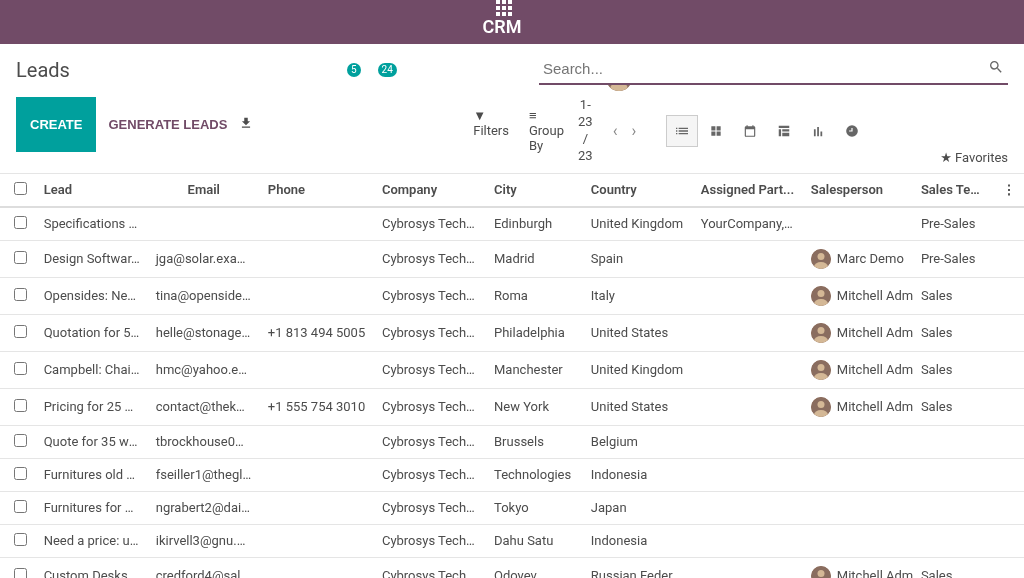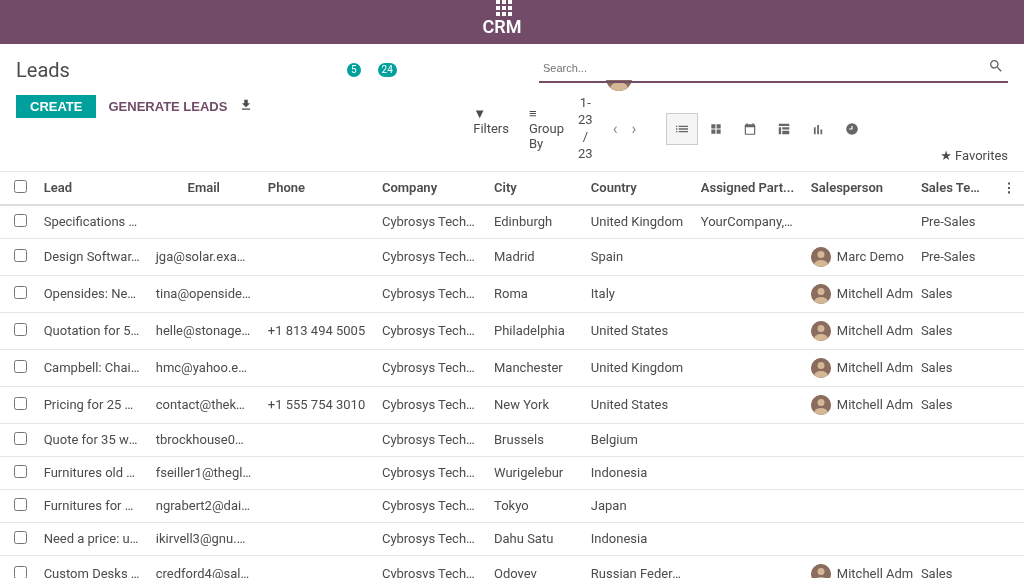--- a/index.html
+++ b/index.html
@@ -16,27 +16,27 @@
 .badge { position:absolute; top:-6px; right:-10px; background:#00A09D; color:#fff; border-radius:8px; padding:0 4px; font-size:10px; min-width:14px; text-align:center; line-height:14px; }
 .company-name { font-size:14px; margin-left:6px; }
 .avatar { width:26px; height:26px; border-radius:50%; background:#9b7a6a; display:inline-block; margin-right:6px; overflow:hidden; }
 .avatar svg { width:100%; height:100%; }
 .user-block { display:flex; align-items:center; cursor:pointer; }
 .control-panel { padding:10px 16px 8px; border-bottom:1px solid #e5e5e5; }
 .cp-row1 { display:flex; align-items:flex-start; }
 .page-title { font-size:20px; color:#4c4c4c; flex-shrink:0; margin-top:4px; }
 .search-wrap { flex:1; margin-left:auto; max-width:498px; position:relative; }
 .search-row { display:flex; align-items:center; border-bottom:2px solid #714B67; }
-.search-input { flex:1; border:none; outline:none; padding:6px 4px; font-size:11px; }
+.search-input { flex:1; border:none; outline:none; padding:6px 4px; font-size:15px; }
 .search-icon { cursor:pointer; padding:4px; }
 .filter-row { display:flex; gap:20px; margin-top:8px; font-size:13px; color:#4c4c4c; }
 .filter-item { cursor:pointer; }
 .cp-row2-wrap { display:flex; align-items:flex-start; margin-top:12px; }
 .btns { display:flex; align-items:center; gap:12px; }
-.btn-create { background:#00A09D; color:#fff; border:none; padding:4px 14px; font-weight:600; font-size:13px; cursor:pointer; }
+.btn-create { background:#00A09D; color:#fff; border:none; padding:20px 14px; font-weight:600; font-size:13px; cursor:pointer; }
 .btn-gen { background:none; border:none; color:#714B67; font-weight:600; font-size:13px; cursor:pointer; }
 .download-icon { cursor:pointer; color:#4c4c4c; }
 .pager-text { font-size:13px; text-align:center; line-height:1.3; }
 .pager-arrows { display:flex; gap:2px; }
 .pager-arrow { padding:4px 6px; cursor:pointer; color:#888; font-size:16px; }
 .view-switches { display:flex; gap:2px; margin-left:10px; }
 .view-btn { width:32px; height:32px; display:flex; align-items:center; justify-content:center; cursor:pointer; color:#666; border:1px solid transparent; }
 .view-btn.active { border:1px solid #ccc; background:#f5f5f5; }
 .table-wrap { height:calc(578px - 44px - 128px); overflow-y:auto; }
 .table-wrap::-webkit-scrollbar { width:12px; }
@@ -349,21 +349,21 @@
           <td class="col-sp"></td>
           <td class="col-team"></td>
           <td class="col-menu"></td>
         </tr>
         <tr class="data-row">
           <td class="col-check"><input type="checkbox" style=""></td>
           <td class="col-lead">Furnitures old o...</td>
           <td class="col-email">fseiller1@thegl...</td>
           <td class="col-phone"></td>
           <td class="col-company">Cybrosys Techn...</td>
-          <td class="col-city">Wurigelebur</td>
+          <td class="col-city">Technologies</td>
           <td class="col-country">Indonesia</td>
           <td class="col-partner"></td>
           <td class="col-sp"></td>
           <td class="col-team"></td>
           <td class="col-menu"></td>
         </tr>
         <tr class="data-row">
           <td class="col-check"><input type="checkbox" style=""></td>
           <td class="col-lead">Furnitures for n...</td>
           <td class="col-email">ngrabert2@dail...</td>

